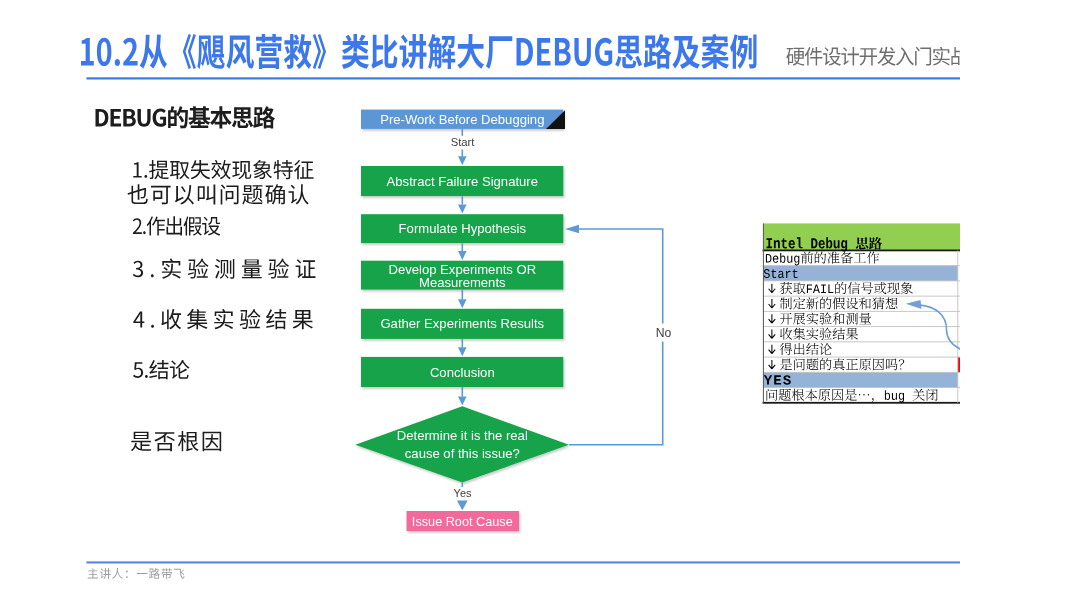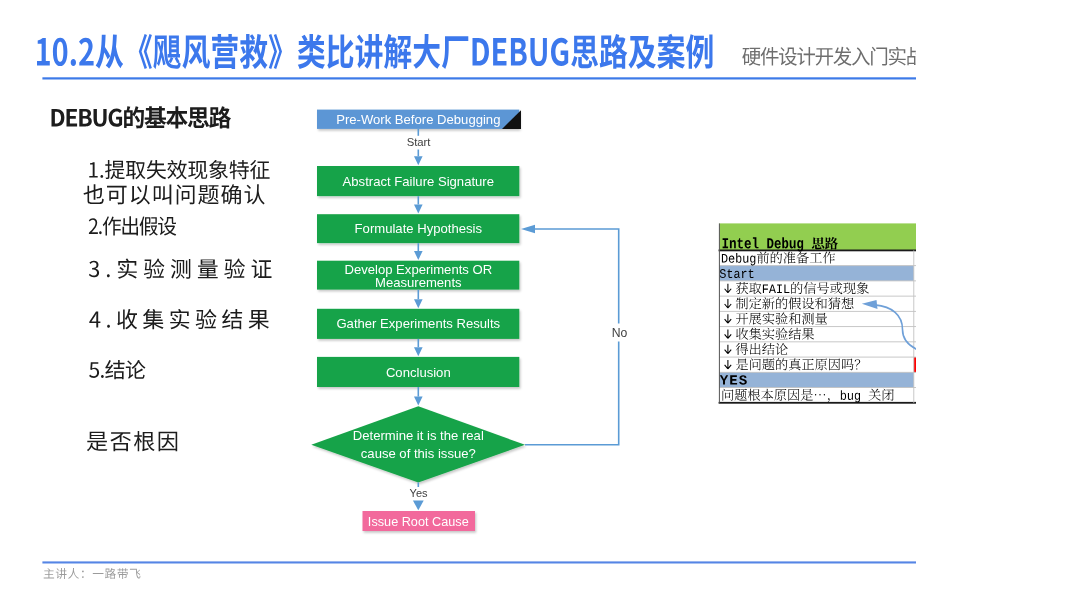--- a/index.html
+++ b/index.html
@@ -1,16 +1,16 @@
 <!DOCTYPE html>
 <html><head>
 <meta charset="utf-8">
 <style>
 html,body{margin:0;padding:0;background:#fff;}
-#page{position:relative;width:916px;height:608px;overflow:hidden;}
+#page{position:relative;width:916px;height:608px;overflow:hidden;margin-left:44px;}
 svg{display:block;}
 </style>
 </head>
 <body>
 <div id="page">
 <svg width="1080" height="608" viewBox="0 0 1080 608">
 <defs>
 <filter id="sh" x="-10%" y="-10%" width="130%" height="130%">
 <feDropShadow dx="1.2" dy="1.8" stdDeviation="1.1" flood-color="#000" flood-opacity="0.22"></feDropShadow>
 </filter>

